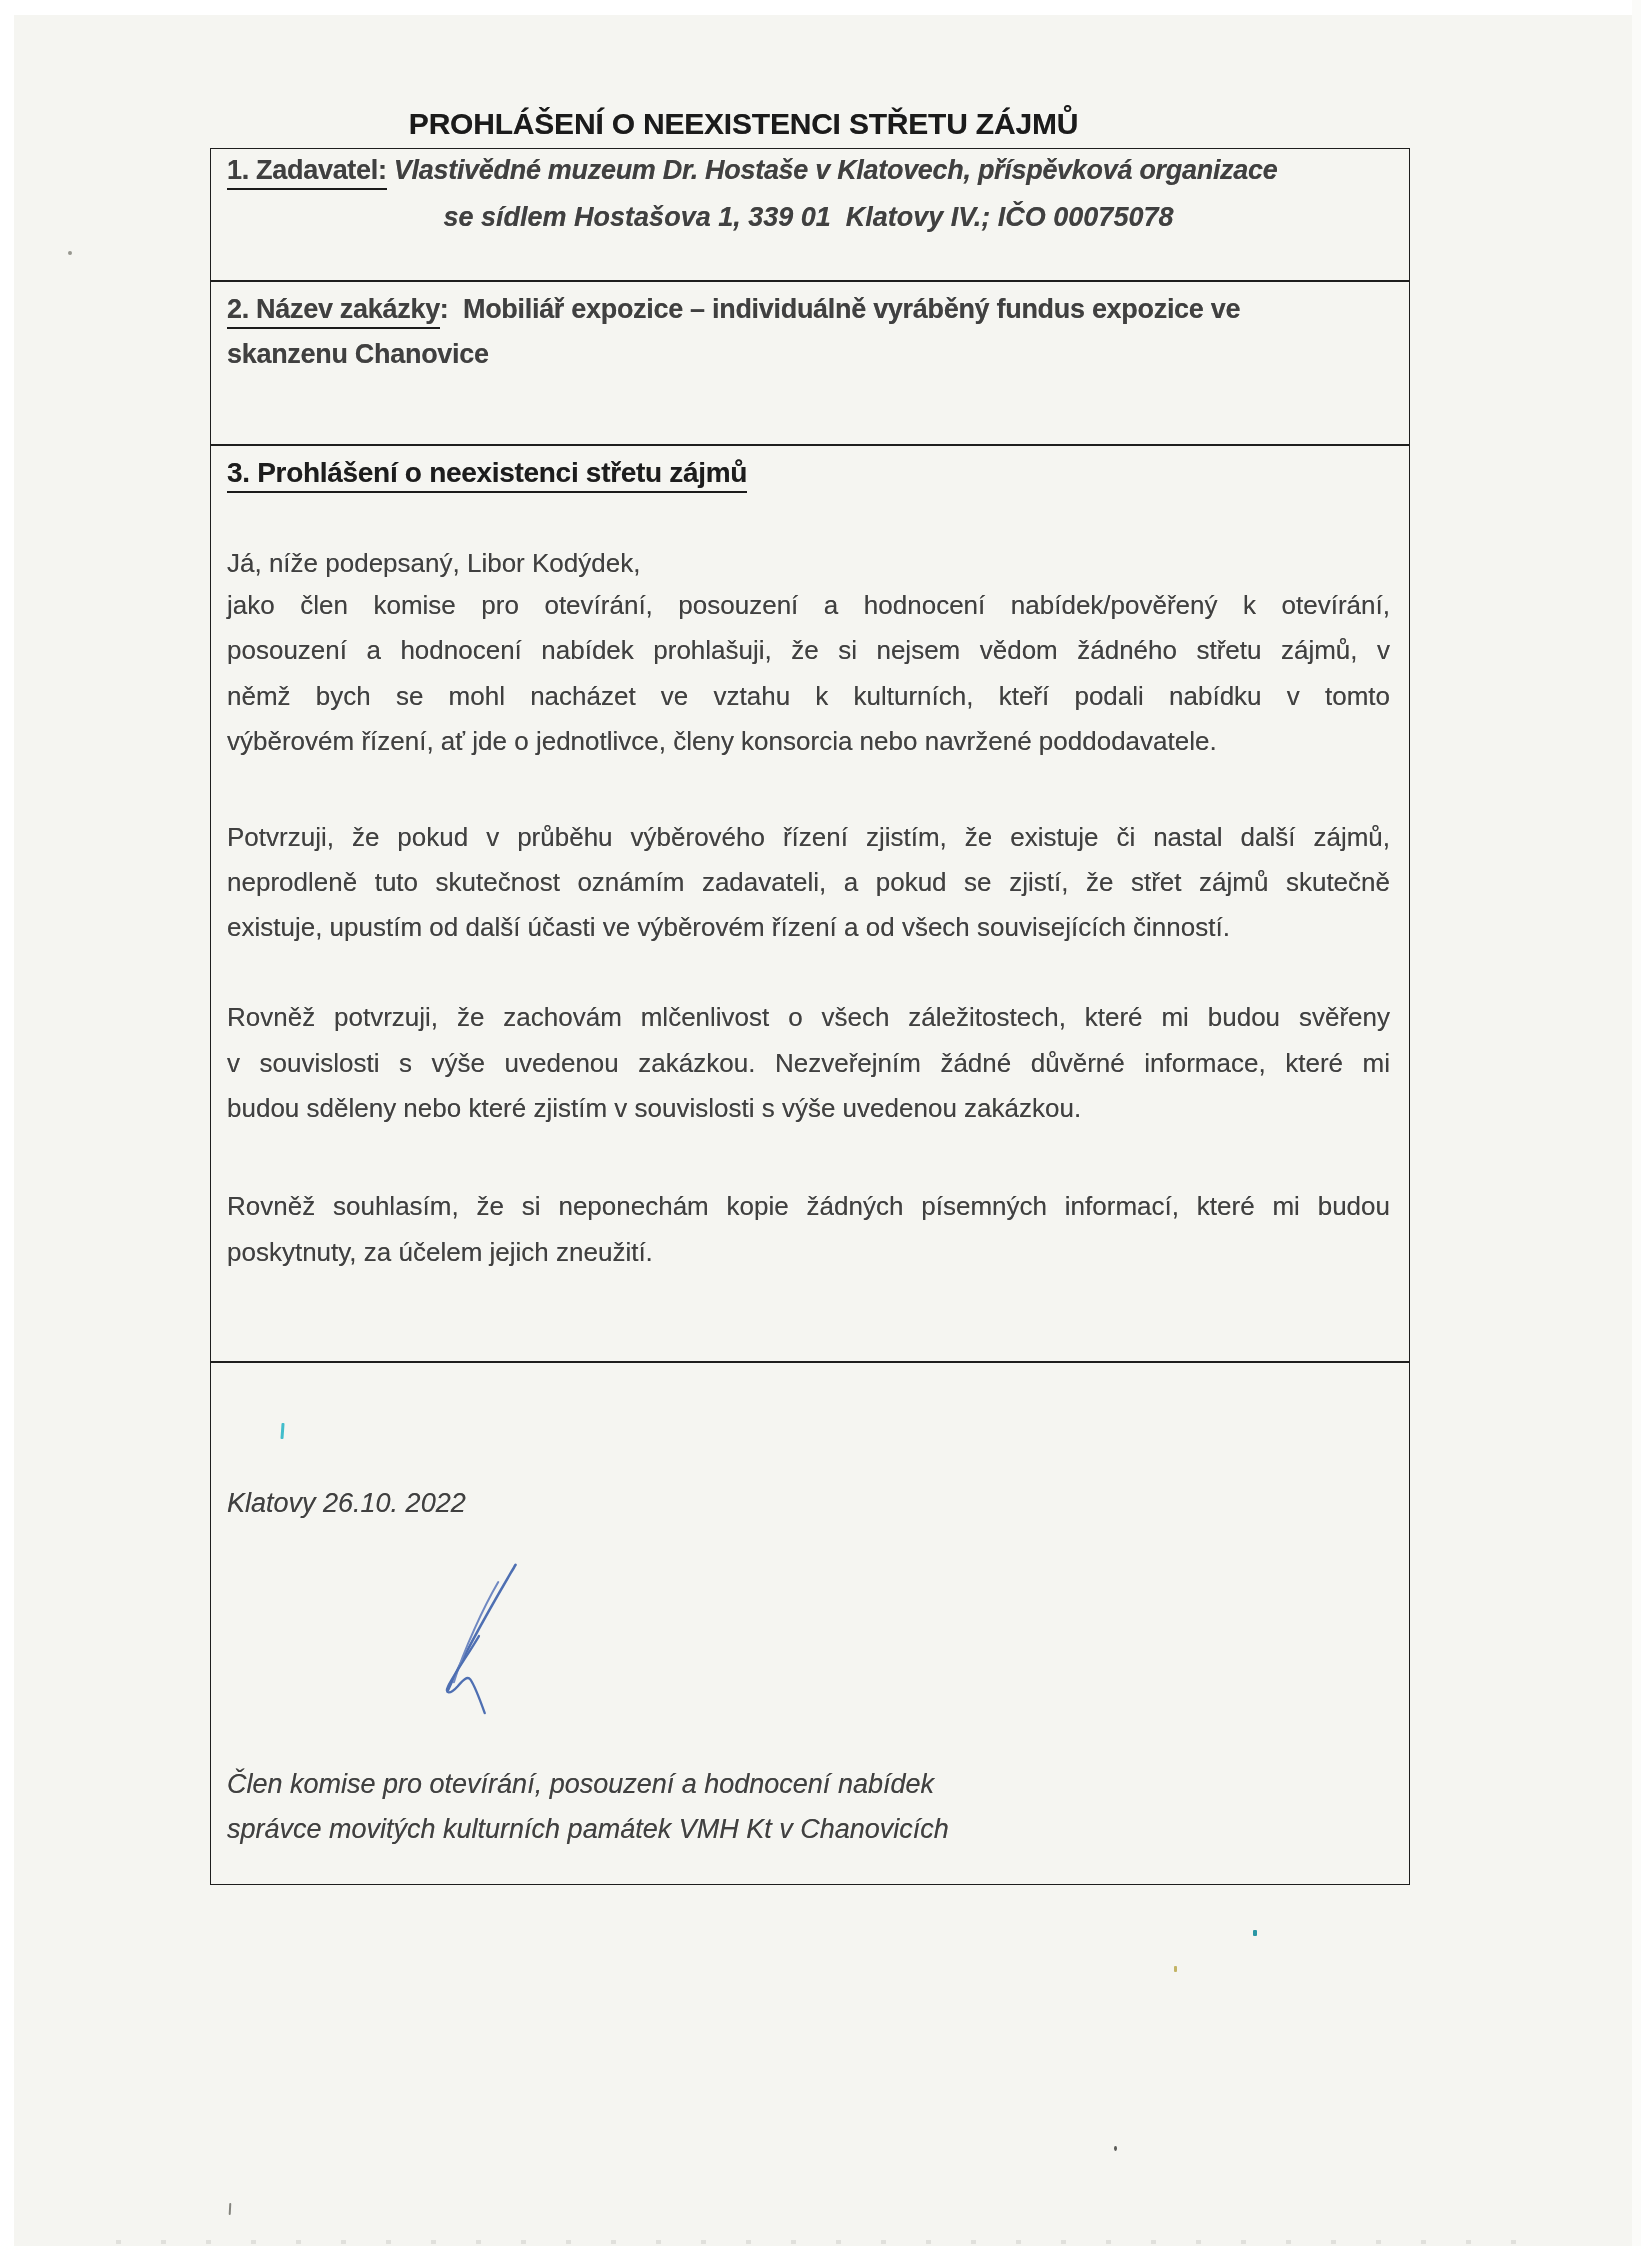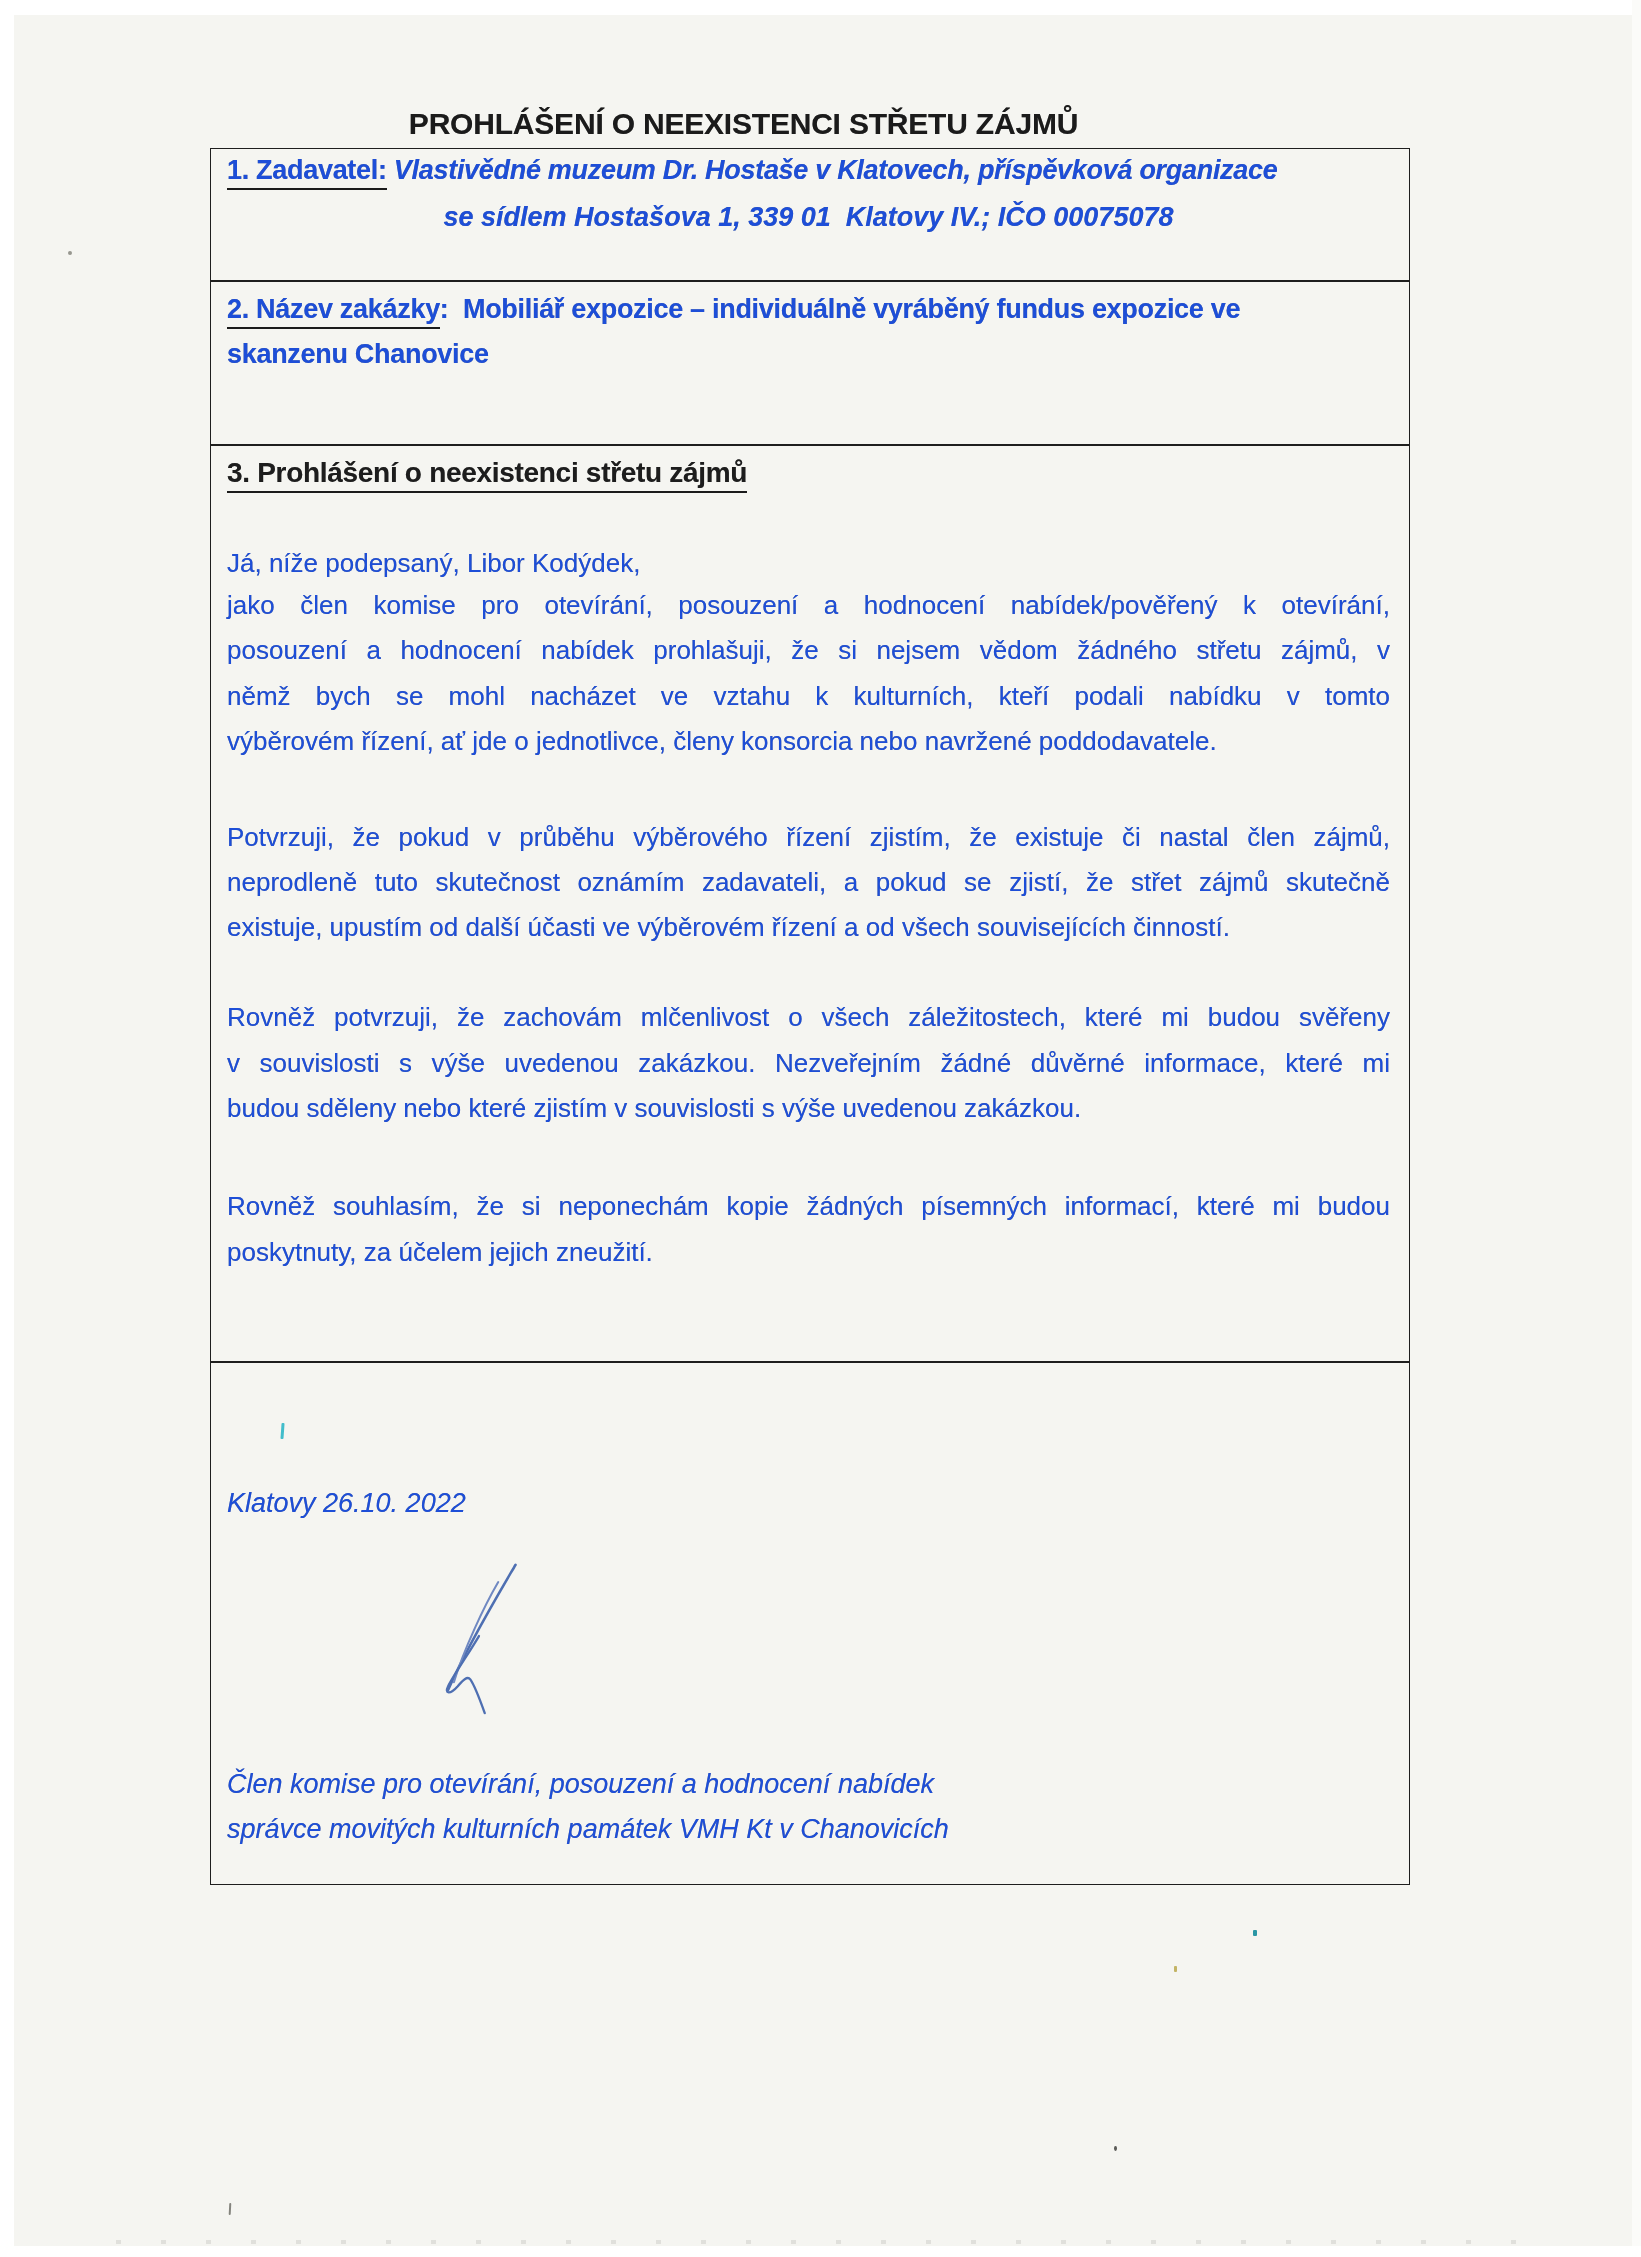--- a/index.html
+++ b/index.html
@@ -24,21 +24,21 @@
   }
 
   .box{position:absolute;border:1.9px solid #1e1e1e;background:transparent;}
   .box1{left:210px;top:148px;width:1198px;height:131px;}
   .box2{left:210px;top:281px;width:1198px;height:162px;}
   .box3{left:210px;top:445px;width:1198px;height:915px;}
   .box4{left:210px;top:1362px;width:1198px;height:521px;}
 
   .t{
     position:absolute;left:227px;width:1163px;
-    line-height:33px;font-size:26px;color:#1d4ed8;
+    line-height:33px;font-size:26px;color:#404040;
     text-shadow:0 0 0.6px rgba(25,25,25,.45);
   }
   .pre{white-space:pre;}
   .just{text-align:justify;text-align-last:justify;}
   .end{text-align:left;}
   .bold{font-weight:700;font-size:27px;letter-spacing:-0.3px;}
   .bi{font-weight:700;font-style:italic;}
   .it{font-style:italic;font-size:27px;}
   .center{text-align:center;}
   .ul{border-bottom:2.9px solid #1b1b1b;padding-bottom:2.9px;}
@@ -93,21 +93,21 @@
 
   <div class="heading"><span class="ul">3. Prohlášení o neexistenci střetu zájmů</span></div>
 
   <div class="t pre" style="top:547px">Já, níže podepsaný, Libor Kodýdek,</div>
 
   <div class="t just" style="top:589px">jako člen komise pro otevírání, posouzení a hodnocení nabídek/pověřený k otevírání,</div>
   <div class="t just" style="top:634px">posouzení a hodnocení nabídek prohlašuji, že si nejsem vědom žádného střetu zájmů, v</div>
   <div class="t just" style="top:680px">němž bych se mohl nacházet ve vztahu k kulturních, kteří podali nabídku v tomto</div>
   <div class="t end" style="top:725px">výběrovém řízení, ať jde o jednotlivce, členy konsorcia nebo navržené poddodavatele.</div>
 
-  <div class="t just" style="top:821px">Potvrzuji, že pokud v průběhu výběrového řízení zjistím, že existuje či nastal člen zájmů,</div>
+  <div class="t just" style="top:821px">Potvrzuji, že pokud v průběhu výběrového řízení zjistím, že existuje či nastal další zájmů,</div>
   <div class="t just" style="top:866px">neprodleně tuto skutečnost oznámím zadavateli, a pokud se zjistí, že střet zájmů skutečně</div>
   <div class="t end" style="top:911px">existuje, upustím od další účasti ve výběrovém řízení a od všech souvisejících činností.</div>
 
   <div class="t just" style="top:1001px">Rovněž potvrzuji, že zachovám mlčenlivost o všech záležitostech, které mi budou svěřeny</div>
   <div class="t just" style="top:1047px">v souvislosti s výše uvedenou zakázkou. Nezveřejním žádné důvěrné informace, které mi</div>
   <div class="t end" style="top:1092px">budou sděleny nebo které zjistím v souvislosti s výše uvedenou zakázkou.</div>
 
   <div class="t just" style="top:1190px">Rovněž souhlasím, že si neponechám kopie žádných písemných informací, které mi budou</div>
   <div class="t end" style="top:1236px">poskytnuty, za účelem jejich zneužití.</div>
 

